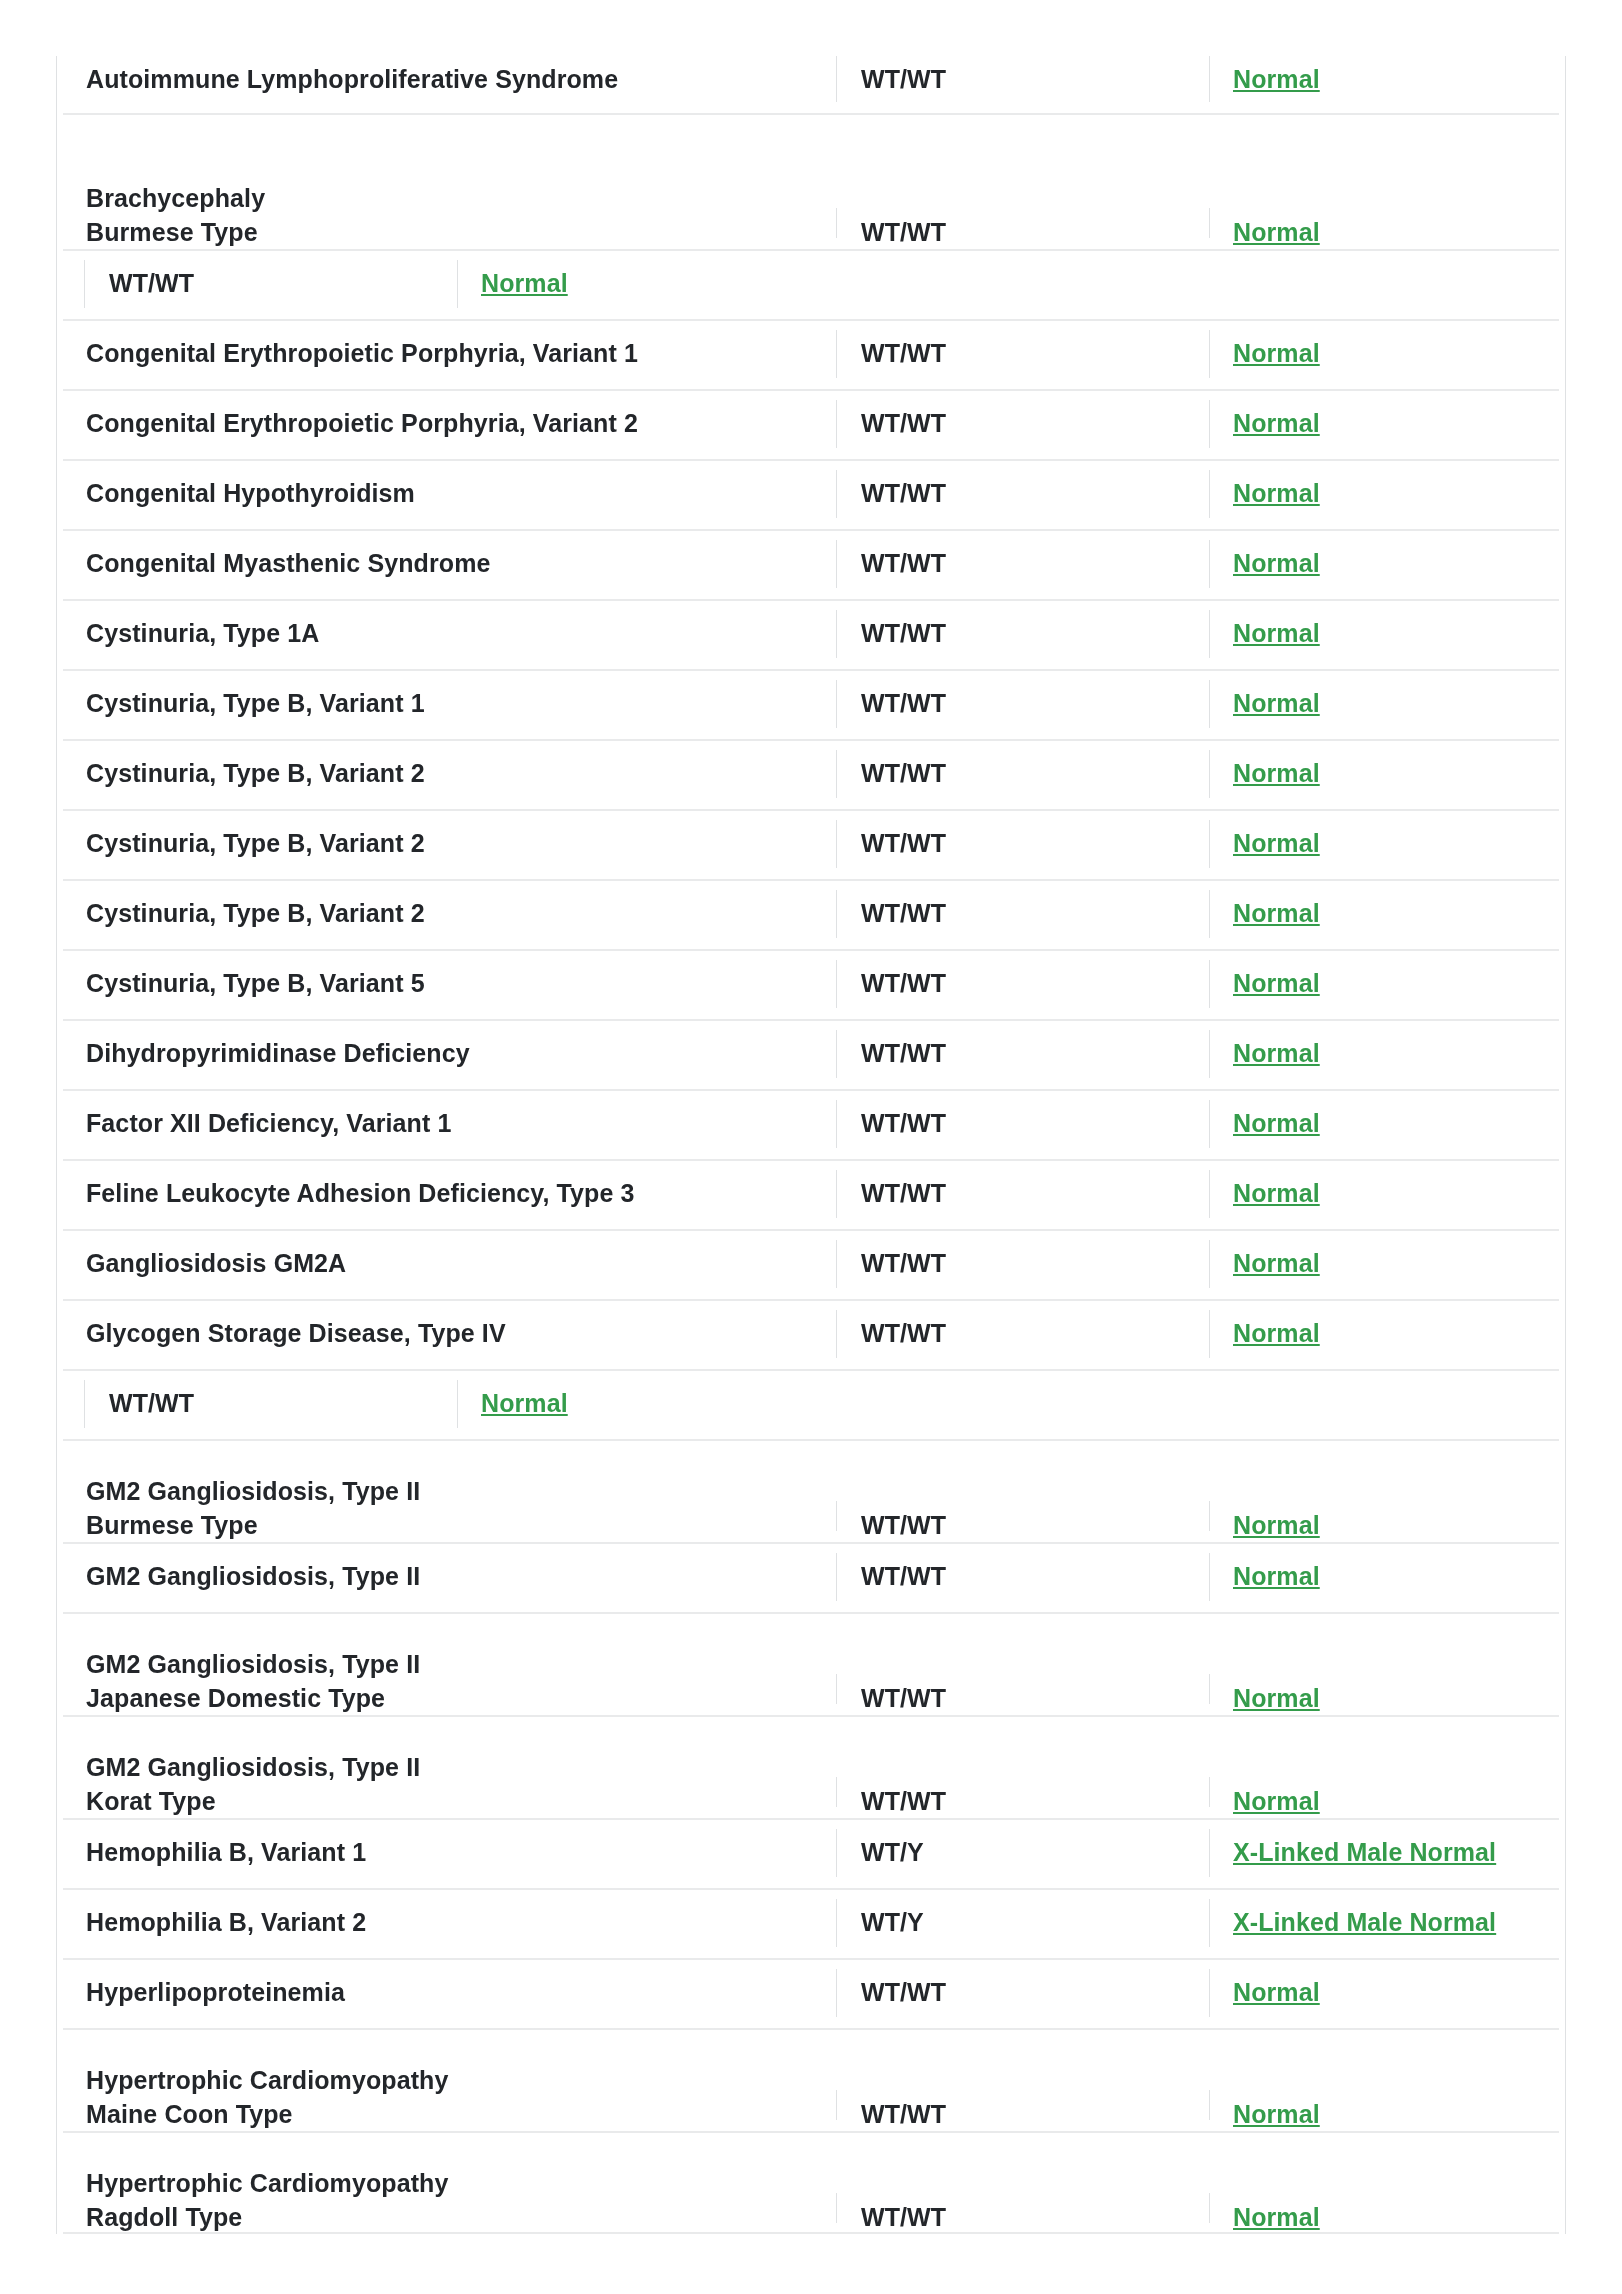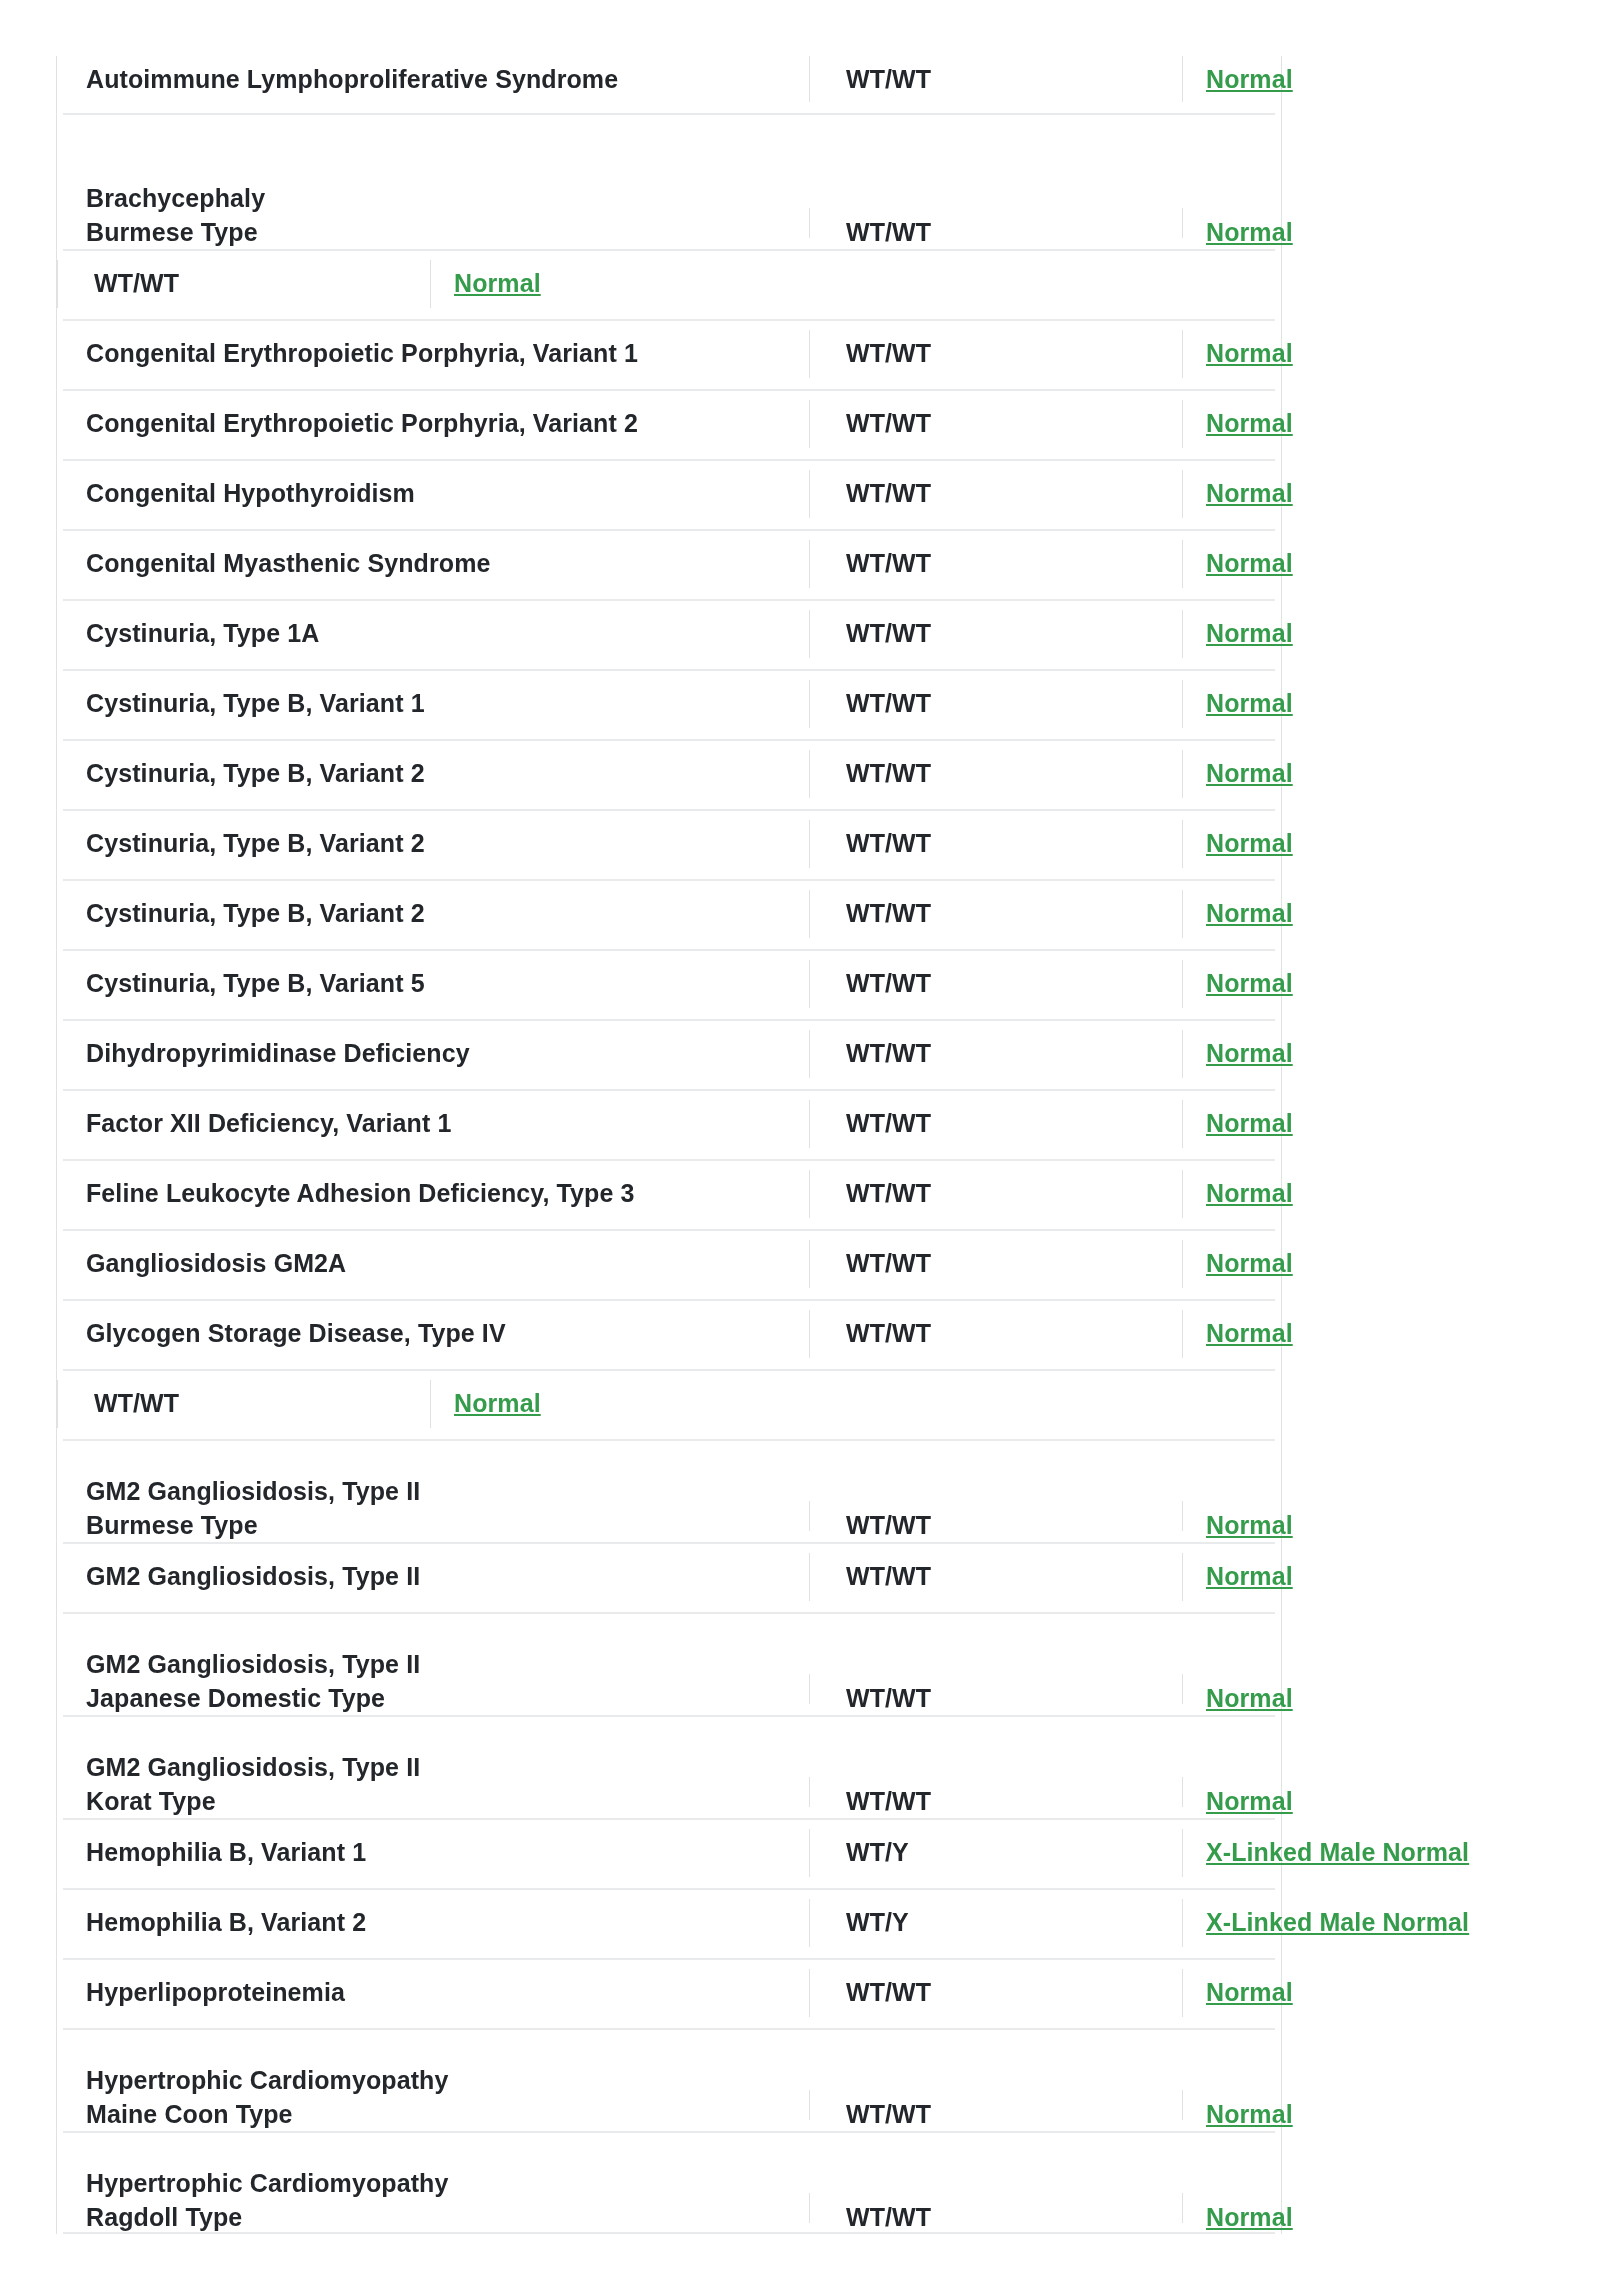--- a/index.html
+++ b/index.html
@@ -11,21 +11,21 @@
     width: 1622px;
     height: 2294px;
     position: relative;
     font-family: "Liberation Sans", "DejaVu Sans", sans-serif;
     -webkit-font-smoothing: antialiased;
   }
   .table-wrap {
     position: absolute;
     left: 56px;
     top: 56px;
-    width: 1226px;
+    width: 1510px;
     border-left: 1.9px solid var(--border, #dfe1e3);
     border-right: 1.9px solid var(--border, #dfe1e3);
     box-sizing: border-box;
     background: #ffffff;
   }
   .row {
     position: relative;
     display: flex;
     align-items: stretch;
     height: 70px;
@@ -65,22 +65,23 @@
     overflow: hidden;
   }
   .row:first-child .cell { padding-top: 5.8px; }
   .cell-condition {
     flex: 0 0 752px;
     padding-left: 29px;
     padding-right: 19.3px;
   }
   .cell-genotype {
     flex: 0 0 373px;
-    padding-left: 37px;
+    padding-left: 25px;
     padding-right: 15.4px;
+    margin-left: 27px;
   }
   .cell-result {
     flex: 0 0 381px;
     padding-left: 24px;
     padding-right: 11.6px;
     color: var(--result-green, #349c4b);
     text-decoration: underline;
   }
   
   .cell-genotype::before,

